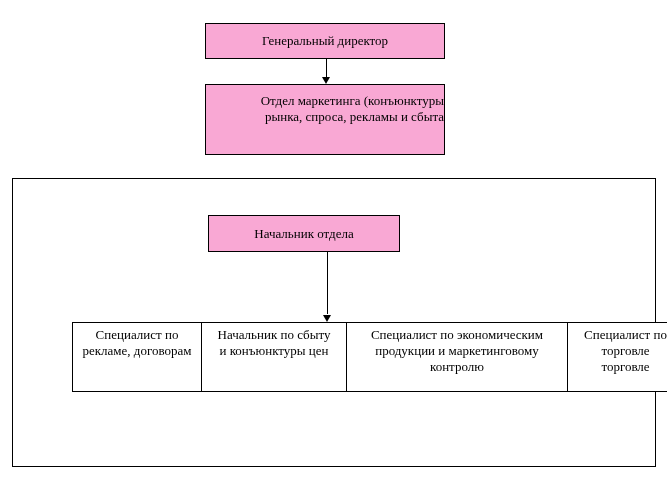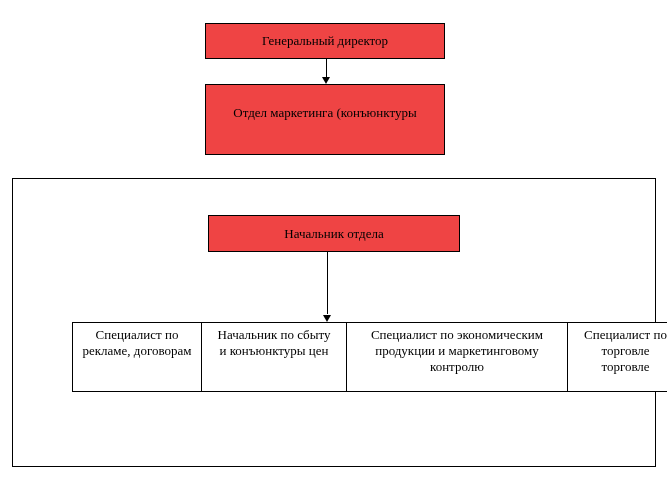--- a/index.html
+++ b/index.html
@@ -14,47 +14,47 @@
     background: #ffffff;
     font-family: "Liberation Serif", "DejaVu Serif", serif;
     font-size: 13px;
     color: #000000;
     overflow: hidden;
   }
   .box {
     position: absolute;
     box-sizing: border-box;
     border: 1px solid #000000;
-    background: #ef4444;
-    text-align: center;
+    background: #f9a8d4;
+    text-align: right;
   }
   .box-flex-center {
     display: flex;
     align-items: center;
     justify-content: center;
   }
   .multi-line {
-    padding-top: 20px;
+    padding-top: 8px;
     line-height: 16px;
   }
   .box-general {
     left: 205px; top: 23px; width: 240px; height: 36px;
   }
   .box-marketing {
     left: 205px; top: 84px; width: 240px; height: 71px;
   }
   .container-box {
     position: absolute;
     box-sizing: border-box;
     left: 12px; top: 178px; width: 644px; height: 289px;
     border: 1px solid #000000;
     background: #ffffff;
   }
   .box-head {
-    left: 208px; top: 215px; width: 252px; height: 37px;
+    left: 208px; top: 215px; width: 192px; height: 37px;
   }
   .v-line {
     position: absolute;
     width: 1px;
     background: #000000;
   }
   .line1 { left: 326px; top: 59px; height: 19px; }
   .line2 { left: 327px; top: 252px; height: 62px; }
   .arrowhead {
     position: absolute;
@@ -96,20 +96,21 @@
 
   <div class="box box-general box-flex-center">
     <span>Генеральный директор</span>
   </div>
 
   <div class="v-line line1"></div>
   <div class="arrowhead ah1"></div>
 
   <div class="box box-marketing multi-line">
     <div>Отдел маркетинга (конъюнктуры</div>
+    <div>рынка, спроса, рекламы и сбыта</div>
   </div>
 
   <div class="container-box"></div>
 
   <div class="box box-head box-flex-center">
     <span>Начальник отдела</span>
   </div>
 
   <div class="v-line line2"></div>
   <div class="arrowhead ah2"></div>

